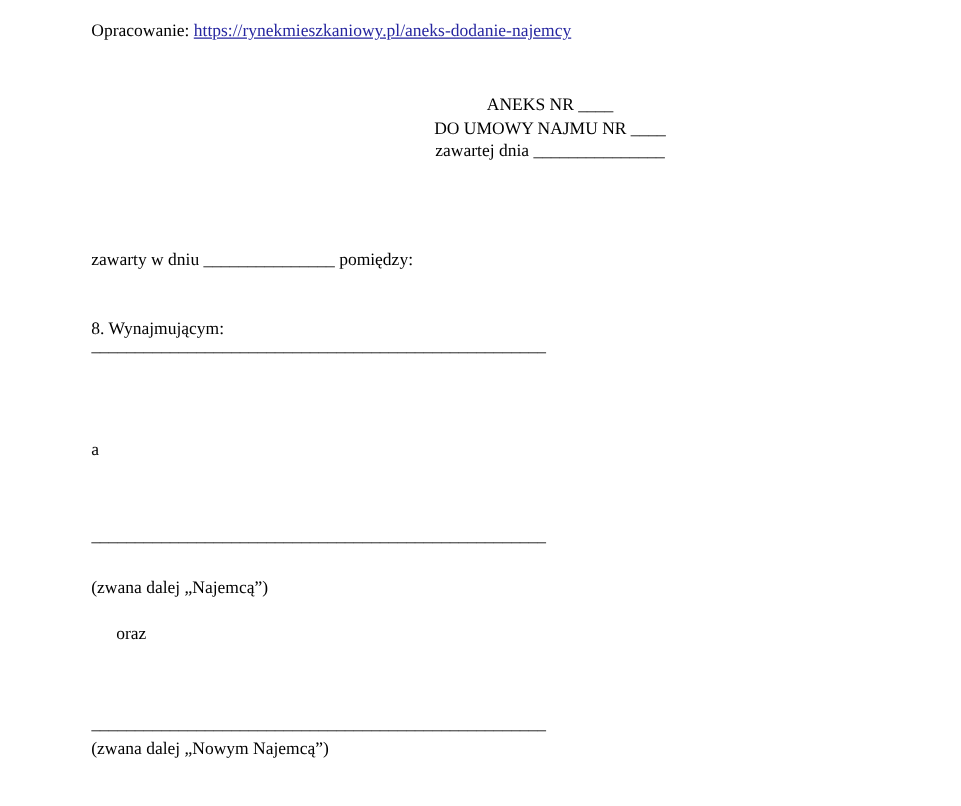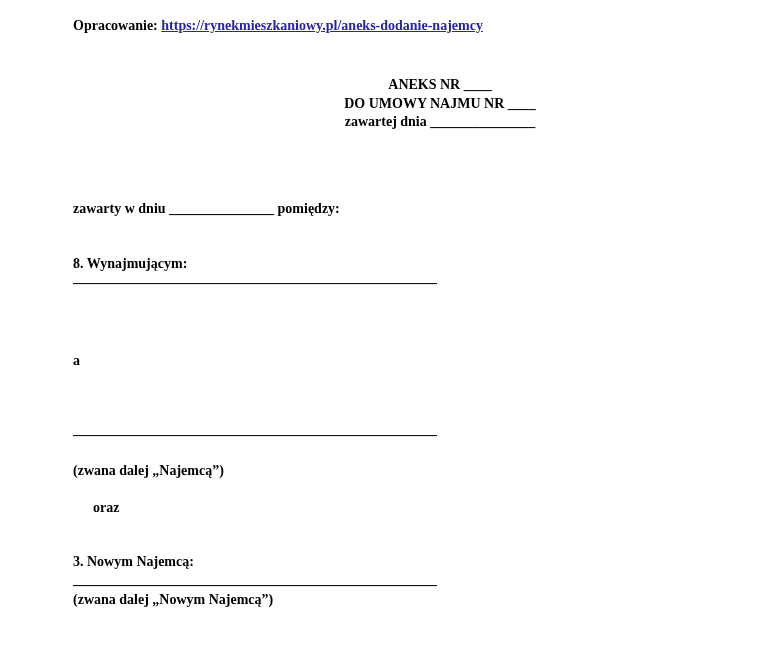--- a/index.html
+++ b/index.html
@@ -13,21 +13,20 @@
     background:var(--page-bg);
     font-family:"Liberation Serif","DejaVu Serif",serif;
     font-size:14px;
     color:var(--text-color);
   }
   .page{
     position:relative;
     width:769px;height:645px;
     overflow:hidden;
     background:var(--page-bg);
-    font-weight:bold;
   }
   .abs{
     position:absolute;
     line-height:18.5px;
     white-space:nowrap;
   }
   .left-col{left:73px;}
   .source-line{top:3px;}
   .source-link{
     color:var(--link-color);
@@ -80,17 +79,16 @@
   <p class="abs left-col party-label p1-label">8. Wynajmującym:</p>
   <p class="abs left-col blank-line p1-blank">____________________________________________________</p>
 
   <p class="abs left-col connector conn-a">a</p>
 
   <p class="abs left-col blank-line p2-blank">____________________________________________________</p>
   <p class="abs left-col alias-line p2-alias">(zwana dalej „Najemcą”)</p>
 
   <p class="abs left-col connector conn-oraz">oraz</p>
 
-  <p class="abs left-col party-label p3-label">3. Nowym Najemcą:</p>
   <p class="abs left-col blank-line p3-blank">____________________________________________________</p>
   <p class="abs left-col alias-line p3-alias">(zwana dalej „Nowym Najemcą”)</p>
 
 </div>
 
 </body></html>

